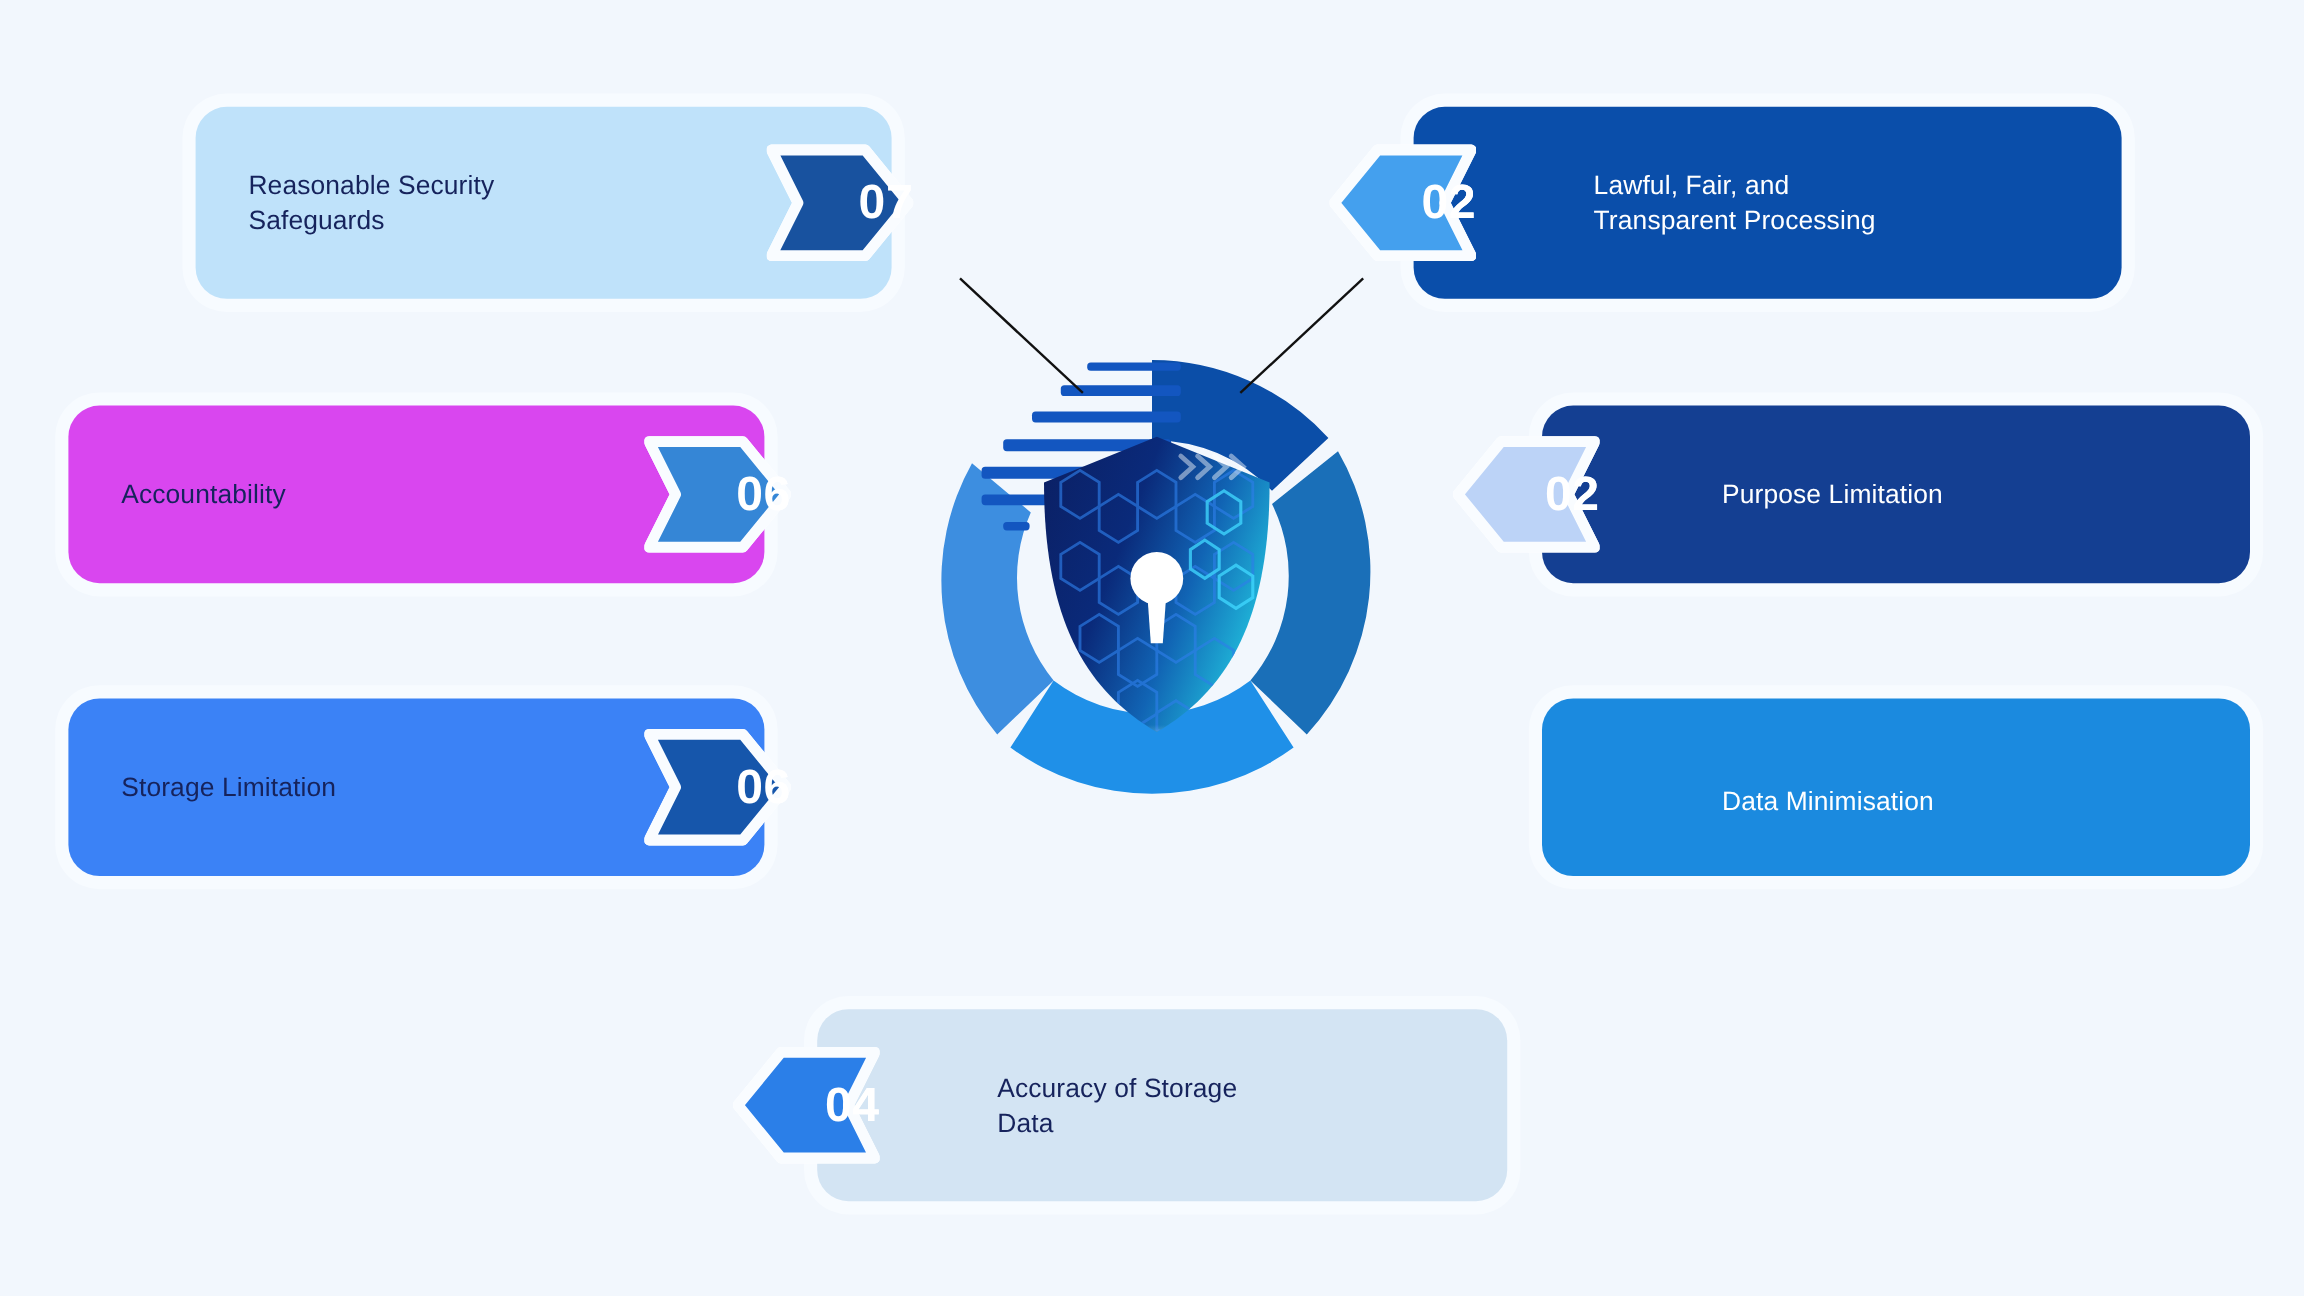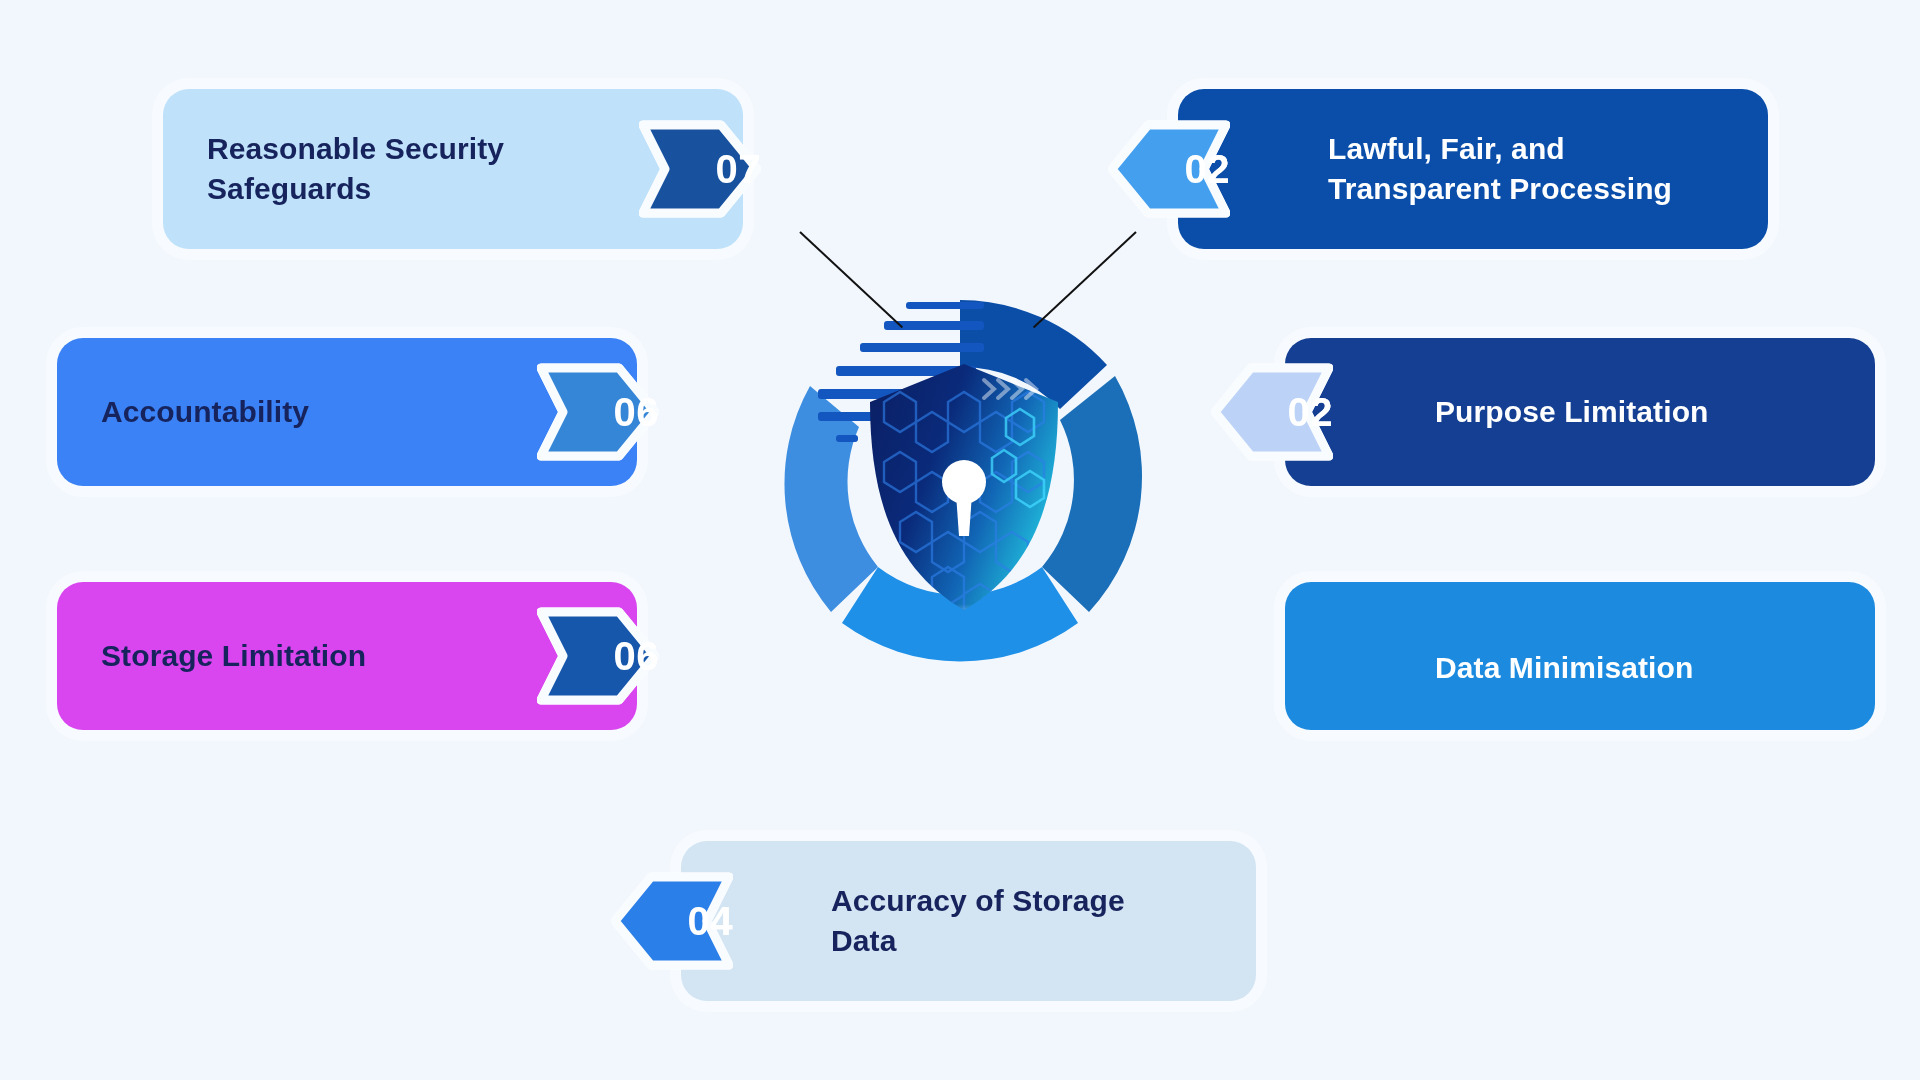--- a/index.html
+++ b/index.html
@@ -15,25 +15,25 @@
   
   .card{
     position:absolute;
     display:flex;
     align-items:center;
     border-radius:26px;
     box-shadow:0 0 0 11px #f7fbff;
     box-sizing:border-box;
   }
   .card .txt{
-    font-size:30px;
+    font-size:22px;
     line-height:1.32;
     letter-spacing:.1px;
     white-space:pre-line;
-    font-weight:700;
+    font-weight:400;
   }
   
   .card.bl{padding-left:150px;padding-right:34px;}
   .card.br{padding-left:44px;padding-right:150px;}
 
   
   .badge{
     position:absolute;
     width:122px;height:108px;
     display:flex;align-items:center;justify-content:flex-end;
@@ -169,31 +169,31 @@
     <div class="txt" style="color:#16235c;">Reasonable Security
 Safeguards</div>
     <div class="badge" style="right:-18px;top:26px;">
       <svg class="shp" viewBox="0 0 122 108">
         <path d="M4 10 h78 l36 44 -36 44 h-78 l22 -44 Z" fill="#18529f" stroke="#f9fcff" stroke-width="9" stroke-linejoin="round"></path>
       </svg>
       <span class="num" style="color:#ffffff;">07</span>
     </div>
   </div>
 
-  <div class="card br" style="left:57px;top:338px;width:580px;height:148px;background:#3b82f6;">
+  <div class="card br" style="left:57px;top:338px;width:580px;height:148px;background:#d946ef;">
     <div class="txt" style="color:#16235c;">Accountability</div>
     <div class="badge" style="right:-22px;top:20px;">
       <svg class="shp" viewBox="0 0 122 108">
         <path d="M4 10 h78 l36 44 -36 44 h-78 l22 -44 Z" fill="#3586d6" stroke="#f9fcff" stroke-width="9" stroke-linejoin="round"></path>
       </svg>
       <span class="num" style="color:#ffffff;">06</span>
     </div>
   </div>
 
-  <div class="card br" style="left:57px;top:582px;width:580px;height:148px;background:#d946ef;">
+  <div class="card br" style="left:57px;top:582px;width:580px;height:148px;background:#3b82f6;">
     <div class="txt" style="color:#16235c;">Storage Limitation</div>
     <div class="badge" style="right:-22px;top:20px;">
       <svg class="shp" viewBox="0 0 122 108">
         <path d="M4 10 h78 l36 44 -36 44 h-78 l22 -44 Z" fill="#1656ab" stroke="#f9fcff" stroke-width="9" stroke-linejoin="round"></path>
       </svg>
       <span class="num" style="color:#ffffff;">06</span>
     </div>
   </div>
 
   <div class="card bl" style="left:1178px;top:89px;width:590px;height:160px;background:#0a4eaa;">

